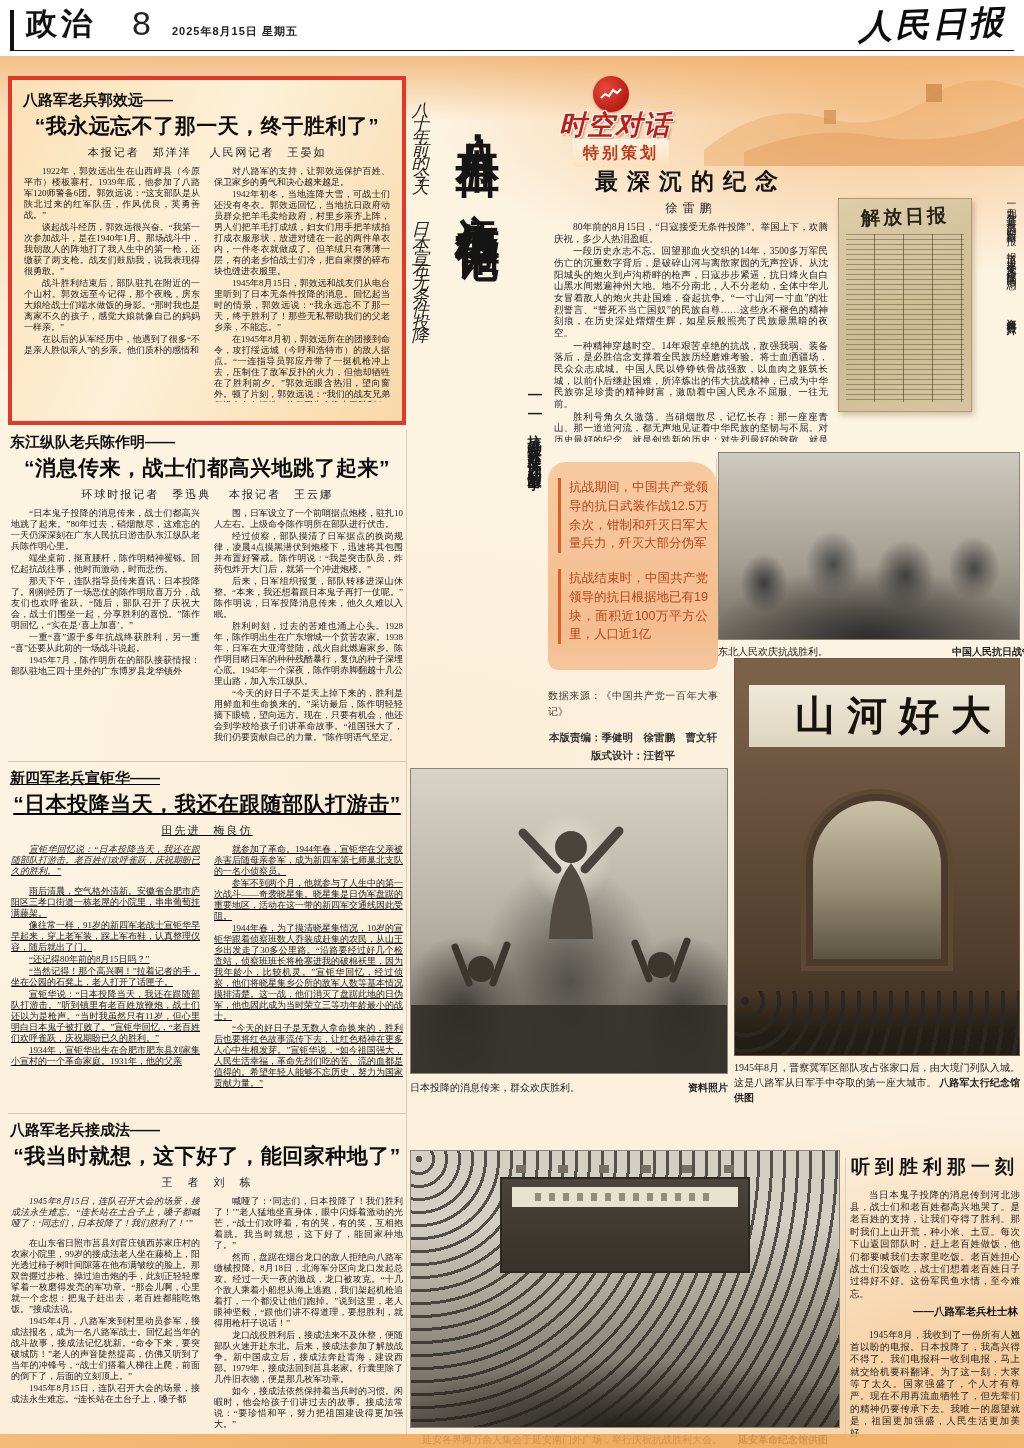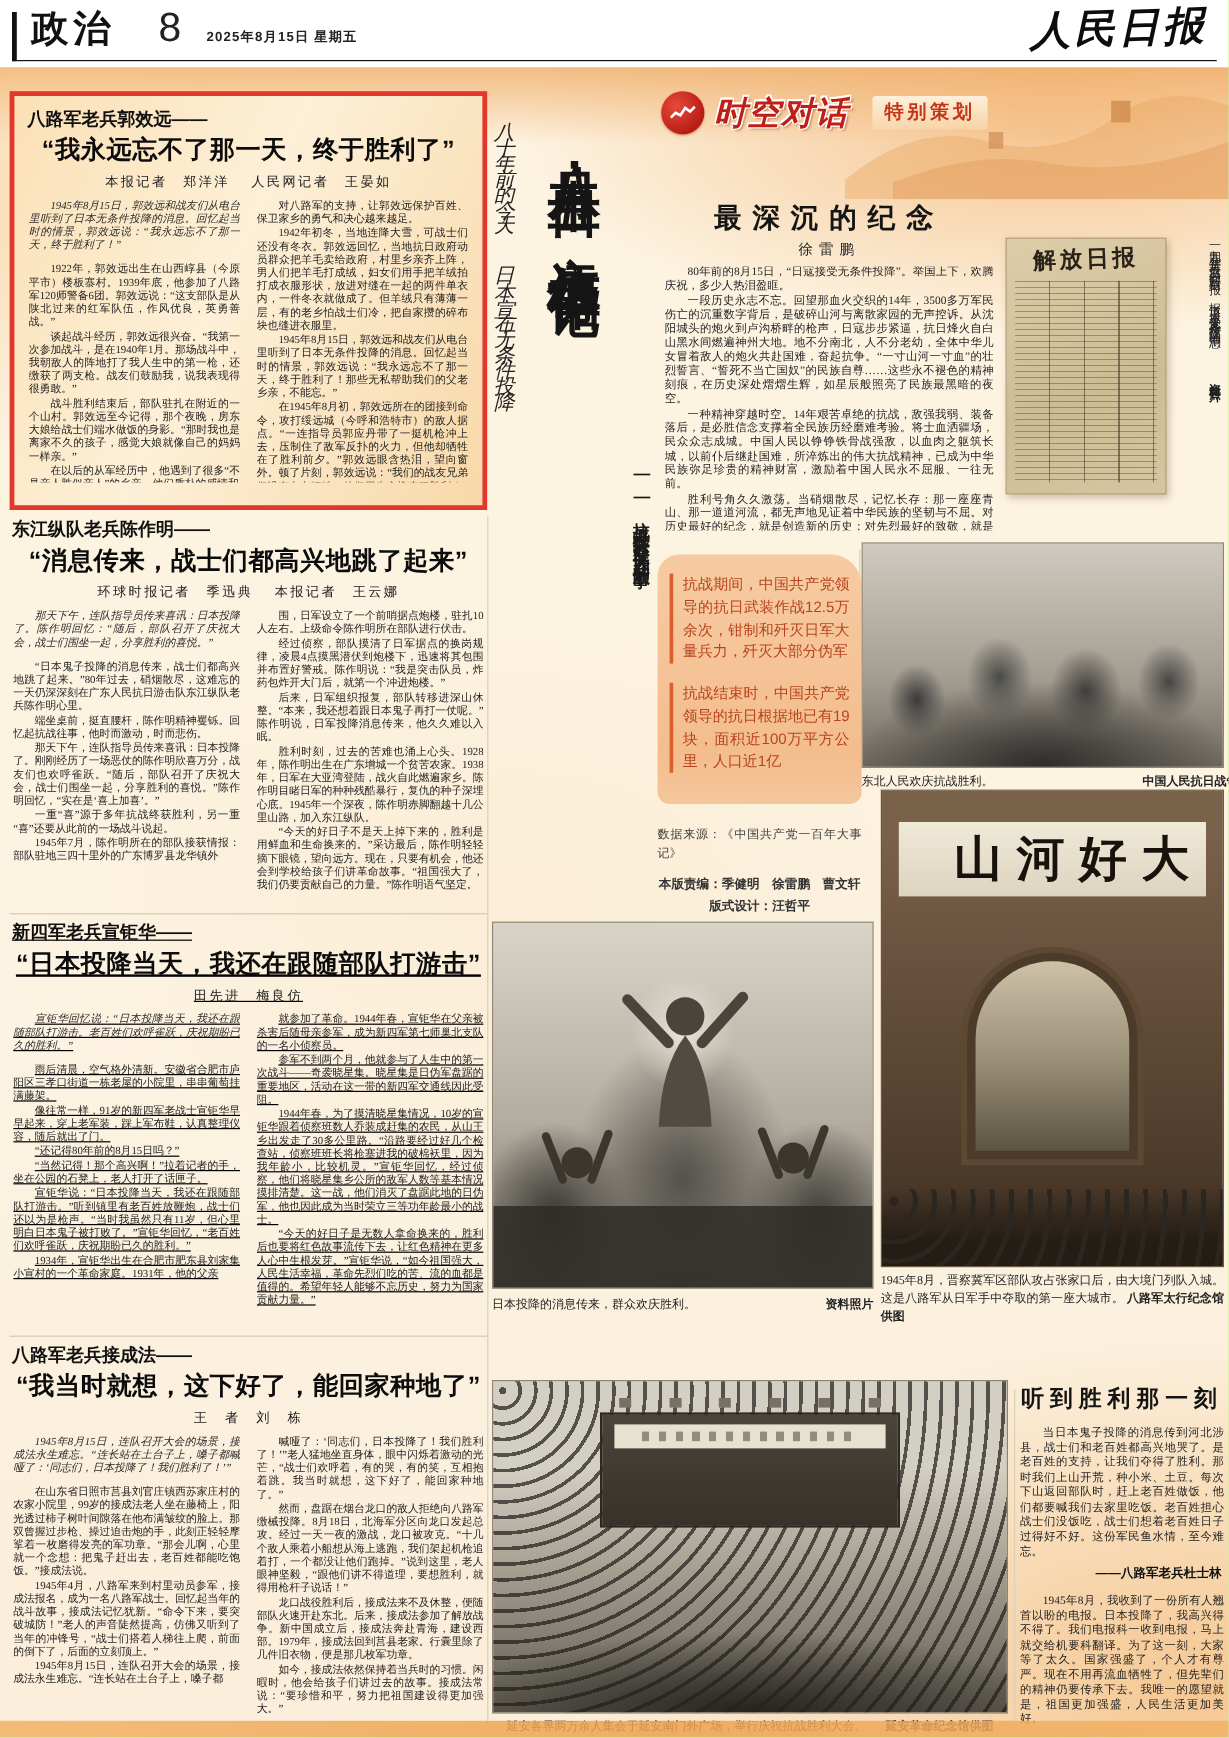--- a/index.html
+++ b/index.html
@@ -54,21 +54,21 @@
 
   
   .centerpiece { position:absolute; left:410px; top:88px; width:133px; height:678px; display:flex; justify-content:space-between; }
   .cp-note { writing-mode:vertical-rl; text-orientation:upright; font:italic 400 17px/1.1 "Liberation Serif",serif; letter-spacing:13px; color:#222; height:640px; }
   .cp-title { writing-mode:vertical-rl; text-orientation:upright; font:900 44px/1.05 "Liberation Sans",sans-serif; letter-spacing:5px; color:#151515; height:678px; margin-top:16px; }
   .cp-sub { writing-mode:vertical-rl; text-orientation:upright; font:700 14px/1.15 "Liberation Sans",sans-serif; letter-spacing:3px; color:#1a1a1a; margin-top:298px; height:376px; }
 
   
   .banner { position:absolute; left:543px; top:60px; width:481px; height:106px; }
   .banner-art { position:absolute; right:0; top:0; width:320px; height:106px; opacity:.8; }
-  .banner-logo { position:absolute; left:8px; top:16px; display:flex; align-items:center; }
+  .banner-logo { position:absolute; left:8px; top:16px; display:flex; align-items:center;flex-direction:column; }
   .logo-badge { width:36px; height:36px; border-radius:50%; background:radial-gradient(circle at 35% 35%, #e8493a,#b81d14 70%);
     display:flex; align-items:center; justify-content:center; box-shadow:0 1px 2px rgba(120,40,10,.4); }
   .logo-text { font:italic 900 27px/1 "Liberation Sans",sans-serif; color:#bf1f15; margin-left:8px; letter-spacing:1px;
     text-shadow:1px 1px 0 #fff,-1px 1px 0 #fff,1px -1px 0 #fff,-1px -1px 0 #fff,2px 2px 2px rgba(150,60,20,.5); }
   .logo-tag { margin-left:20px; font:700 16px/1 "Liberation Sans",sans-serif; color:#c2361a; letter-spacing:3px;
     background:linear-gradient(180deg,rgba(255,245,228,.9),rgba(250,222,180,.55)); padding:6px 10px; border-radius:3px; }
 
   
   .jinian-title { position:absolute; left:552px; top:170px; width:278px; text-align:center;
     font:700 23px/1 "Liberation Serif",serif; letter-spacing:9px; color:#151515; }
@@ -178,21 +178,20 @@
   <div class="vline" style="left:406px;top:430px;height:1006px"></div>
   <div class="vline" style="left:716px;top:458px;height:182px"></div>
   <div class="vline" style="left:845px;top:1158px;height:282px"></div>
 
   <div class="section sec-guo">
     <div class="kicker">八路军老兵郭效远——</div>
     <div class="headline">“我永远忘不了那一天，终于胜利了”</div>
     <div class="byline">本报记者　郑洋洋　 人民网记者　王晏如</div>
     <div class="cols">
       <div class="col">
-        <p class="intro">1945年8月15日，郭效远和战友们从电台里听到了日本无条件投降的消息。回忆起当时的情景，郭效远说：“我永远忘不了那一天，终于胜利了！”</p>
         <div>
             <p>1922年，郭效远出生在山西崞县（今原平市）楼板寨村。1939年底，他参加了八路军120师警备6团。郭效远说：“这支部队是从陕北过来的红军队伍，作风优良，英勇善战。”</p>
             <p>谈起战斗经历，郭效远很兴奋。“我第一次参加战斗，是在1940年1月。那场战斗中，我朝敌人的阵地打了我人生中的第一枪，还缴获了两支枪。战友们鼓励我，说我表现得很勇敢。”</p>
             <p>战斗胜利结束后，部队驻扎在附近的一个山村。郭效远至今记得，那个夜晚，房东大娘给战士们端水做饭的身影。“那时我也是离家不久的孩子，感觉大娘就像自己的妈妈一样亲。”</p>
             <p>在以后的从军经历中，他遇到了很多“不是亲人胜似亲人”的乡亲。他们质朴的感情和</p>
           </div>
       </div>
       <div class="col">
         <div>
             <p>对八路军的支持，让郭效远保护百姓、保卫家乡的勇气和决心越来越足。</p>
@@ -203,21 +202,20 @@
       </div>
     </div>
   </div>
 
   <div class="section sec-chen">
     <div class="kicker">东江纵队老兵陈作明——</div>
     <div class="headline">“消息传来，战士们都高兴地跳了起来”</div>
     <div class="byline">环球时报记者　季迅典　 本报记者　王云娜</div>
     <div class="cols">
       <div class="col">
-        <p class="intro">那天下午，连队指导员传来喜讯：日本投降了。陈作明回忆：“随后，部队召开了庆祝大会，战士们围坐一起，分享胜利的喜悦。”</p>
         <div>
             <p>“日本鬼子投降的消息传来，战士们都高兴地跳了起来。”80年过去，硝烟散尽，这难忘的一天仍深深刻在广东人民抗日游击队东江纵队老兵陈作明心里。</p>
             <p>端坐桌前，挺直腰杆，陈作明精神矍铄。回忆起抗战往事，他时而激动，时而悲伤。</p>
             <p>那天下午，连队指导员传来喜讯：日本投降了。刚刚经历了一场恶仗的陈作明欣喜万分，战友们也欢呼雀跃。“随后，部队召开了庆祝大会，战士们围坐一起，分享胜利的喜悦。”陈作明回忆，“实在是‘喜上加喜’。”</p>
             <p>一重“喜”源于多年抗战终获胜利，另一重“喜”还要从此前的一场战斗说起。</p>
             <p>1945年7月，陈作明所在的部队接获情报：部队驻地三四十里外的广东博罗县龙华镇外</p>
           </div>
       </div>
       <div class="col">
         <div>

